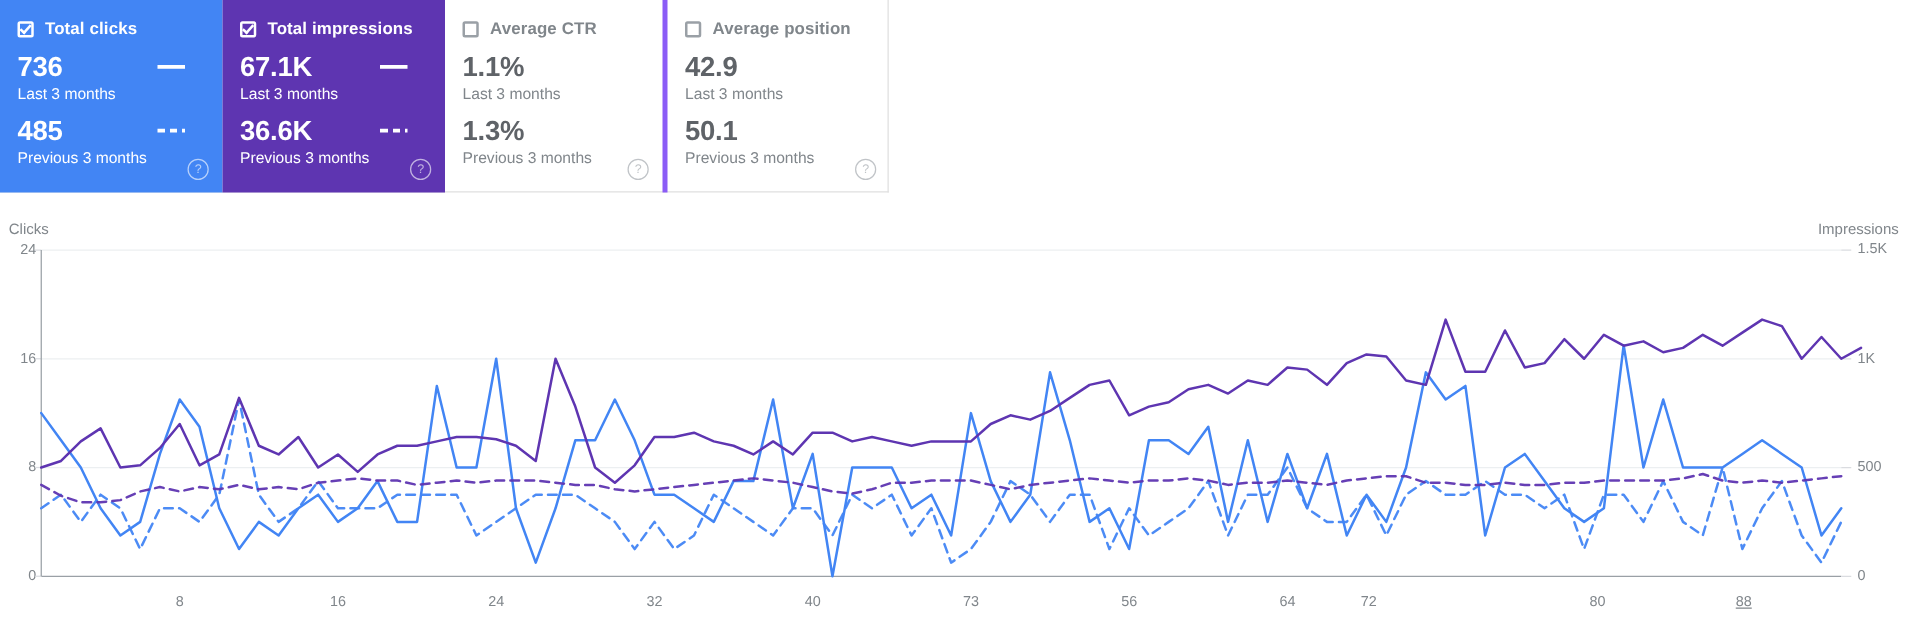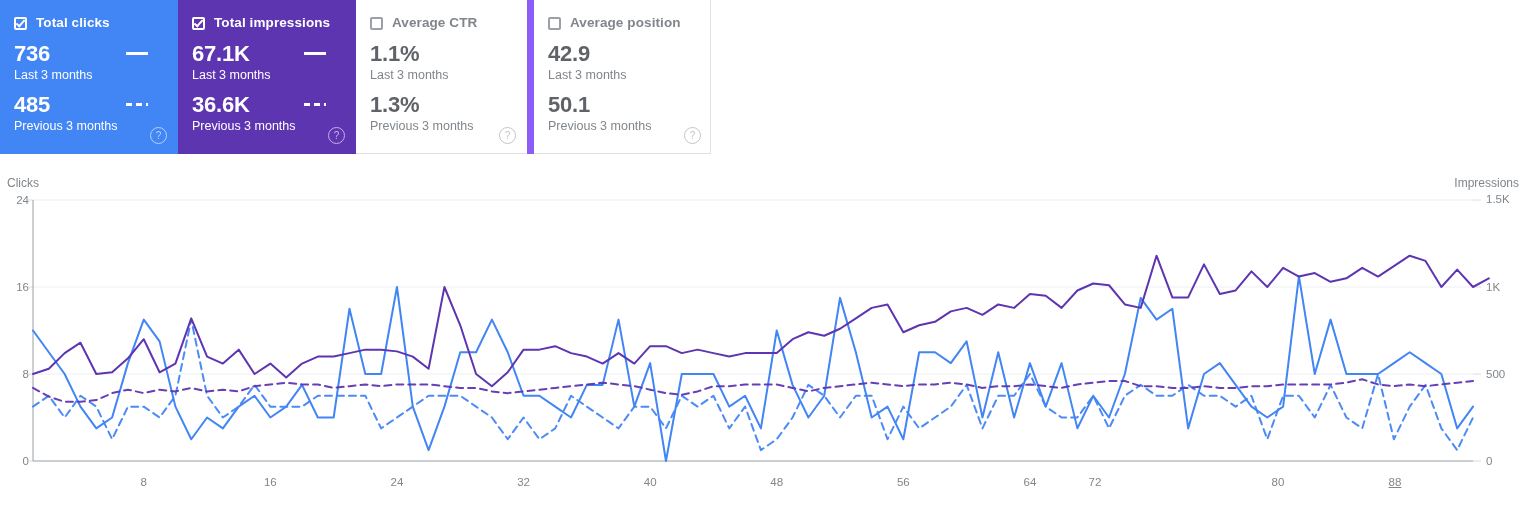--- a/index.html
+++ b/index.html
@@ -29,21 +29,21 @@
   }
   .metric-card {
     position: relative;
     width: 178px;
     height: 154px;
     box-sizing: border-box;
     padding: 14px 16px 0 14px;
     flex: 0 0 auto;
   }
   .metric-card.inactive {
-    border-right: 7px solid #8b5cf6;
+    border-right: 4px solid #8b5cf6;
   }
   .metric-card.inactive:last-child { border-right: none; }
 
   .metric-head {
     display: flex;
     align-items: center;
     gap: 9px;
     height: 18px;
     font-weight: bold;
   }
@@ -244,21 +244,21 @@
       <div class="y-tick right" style="top: 215px;">500</div>
       <div class="y-tick right" style="top: 128px;">1K</div>
       <div class="y-tick right" style="top: 40px;">1.5K</div>
     </div>
   <div id="x-ticks">
       <div class="x-tick" style="left: 143.769px;">8</div>
       <div class="x-tick" style="left: 270.363px;">16</div>
       <div class="x-tick" style="left: 396.956px;">24</div>
       <div class="x-tick" style="left: 523.549px;">32</div>
       <div class="x-tick" style="left: 650.143px;">40</div>
-      <div class="x-tick" style="left: 776.736px;">48</div>
+      <div class="x-tick" style="left: 776.736px;">73</div>
       <div class="x-tick" style="left: 903.33px;">56</div>
       <div class="x-tick" style="left: 1029.92px;">64</div>
       <div class="x-tick" style="left: 1095px;">72</div>
       <div class="x-tick" style="left: 1278px;">80</div>
       <div class="x-tick" style="left: 1395px; text-decoration: underline;">88</div>
     </div>
   <svg id="plot" width="1525" height="354">
       <line x1="33" y1="307" x2="1473" y2="307" stroke="#9aa0a6" stroke-width="1"></line>
       <line x1="33" y1="220" x2="1473" y2="220" stroke="#eceff1" stroke-width="1"></line>
       <line x1="33" y1="133" x2="1473" y2="133" stroke="#eceff1" stroke-width="1"></line>

